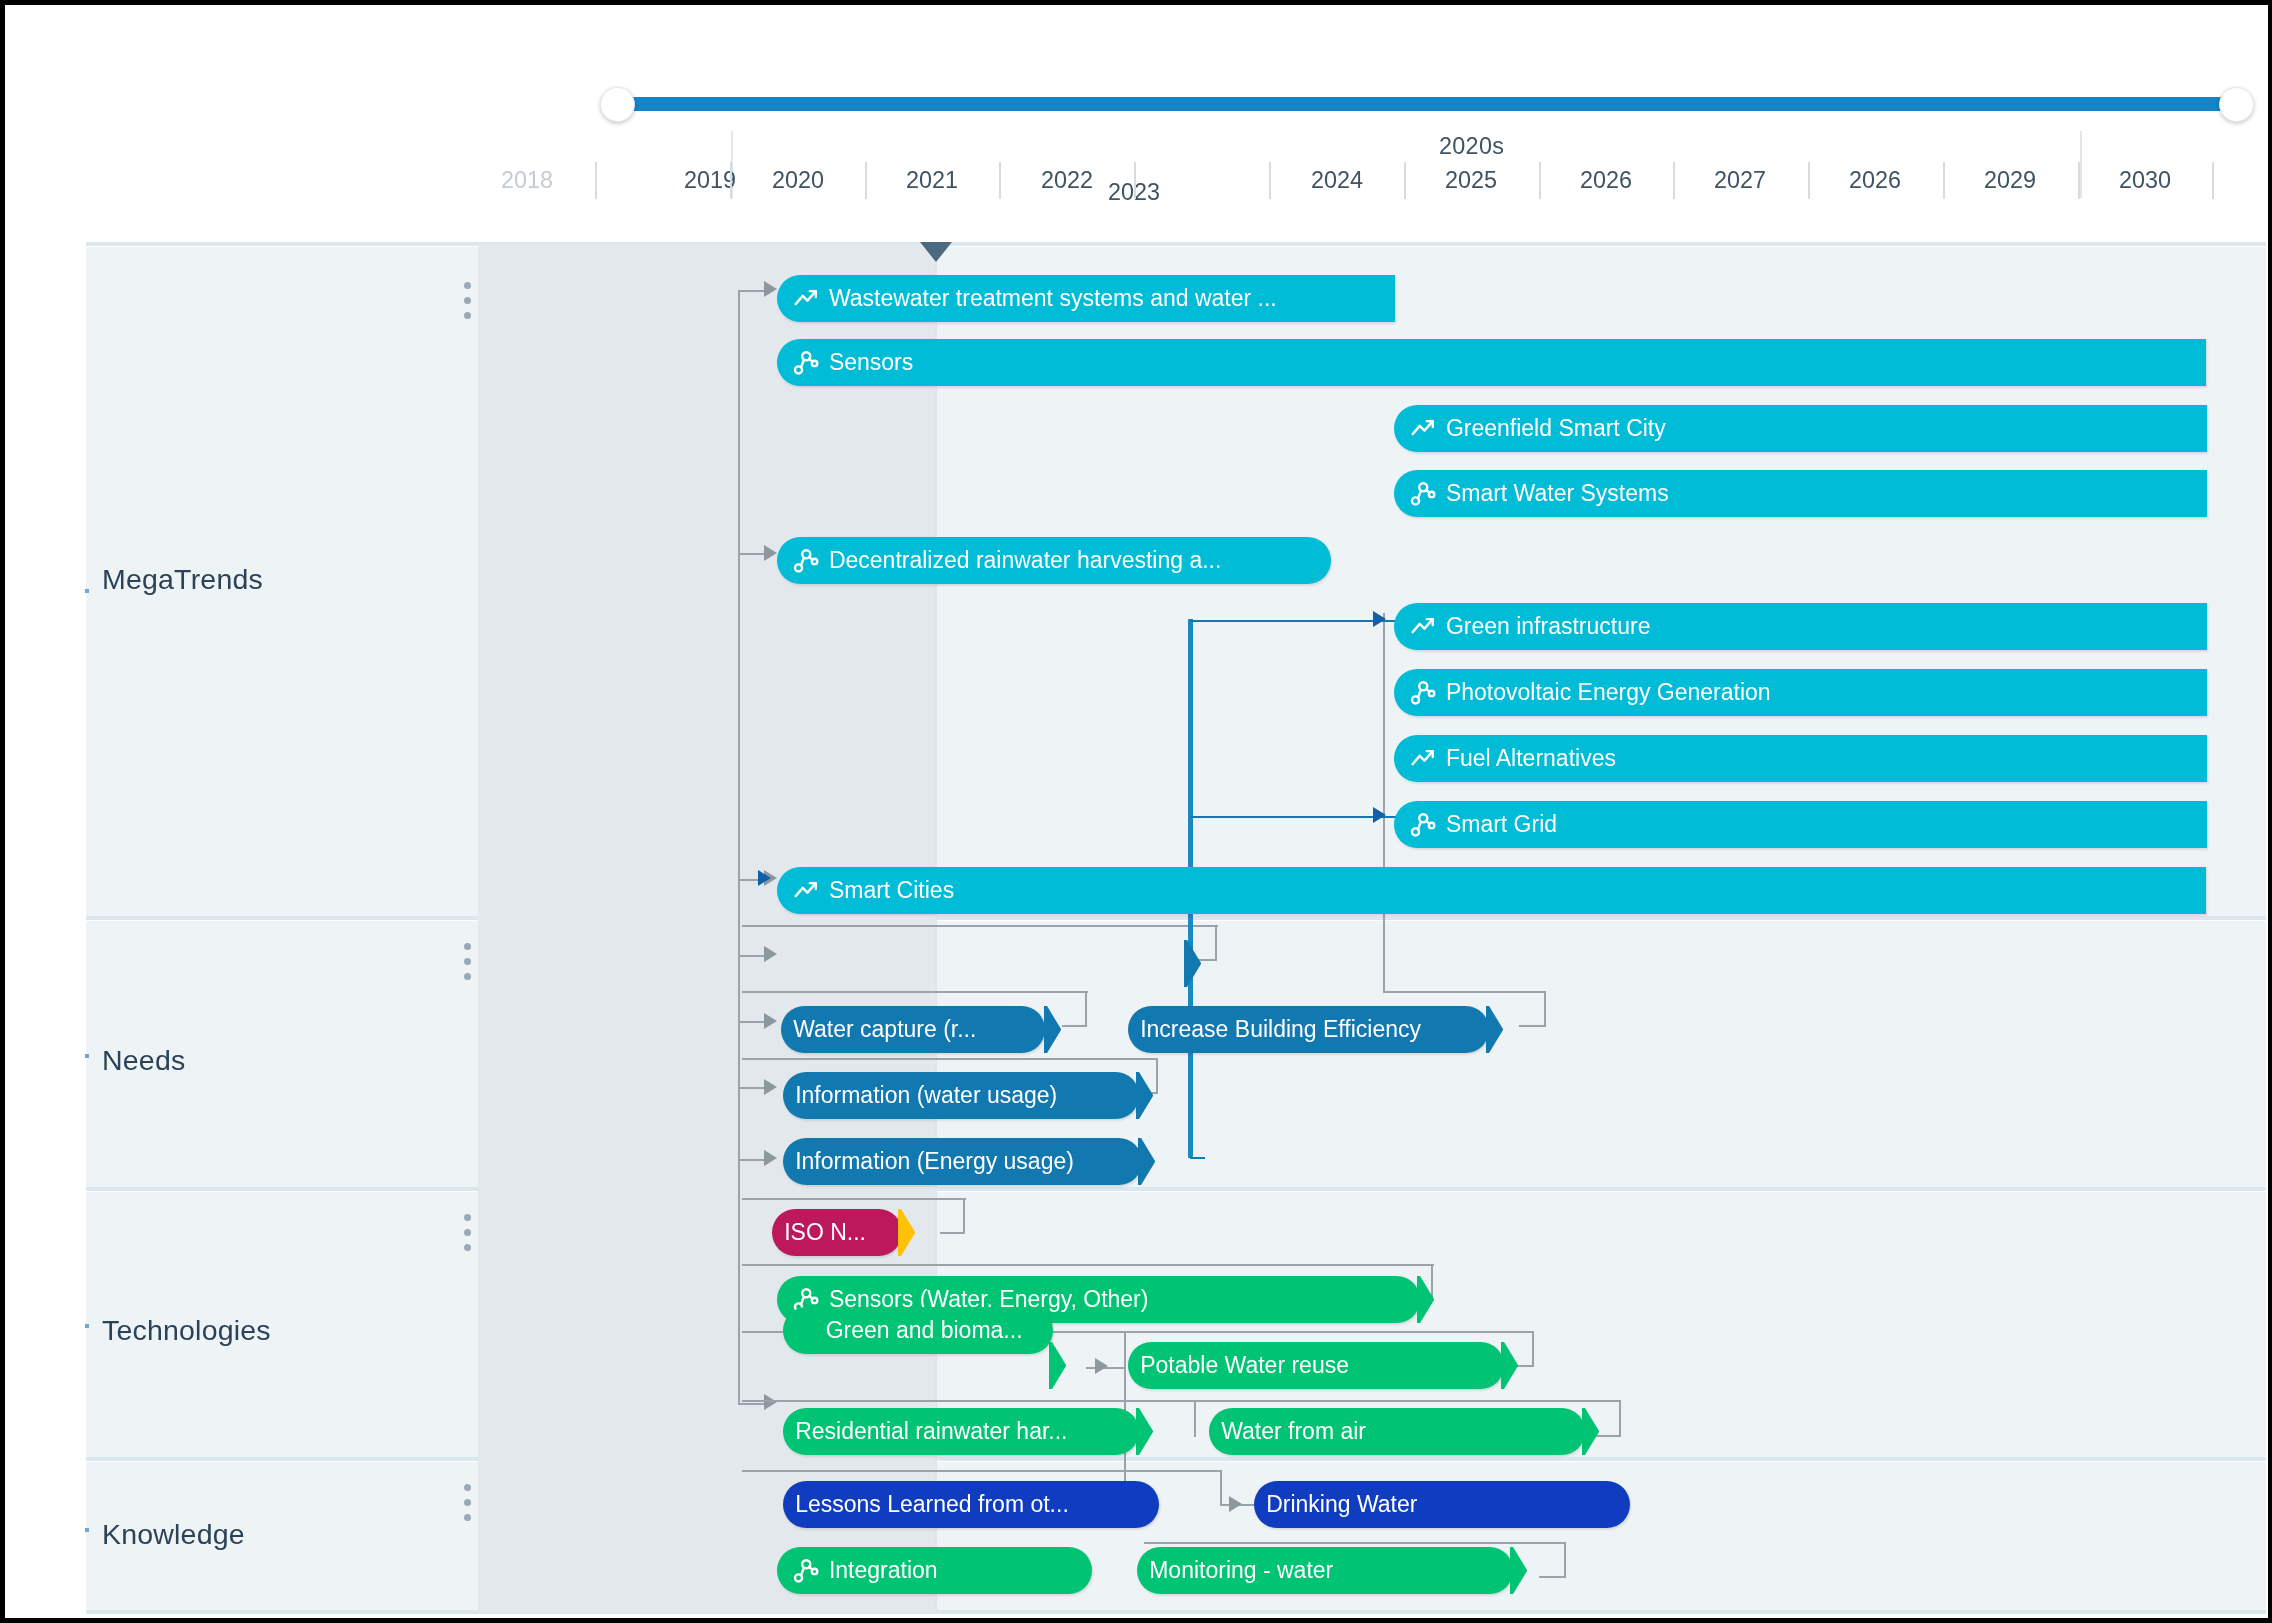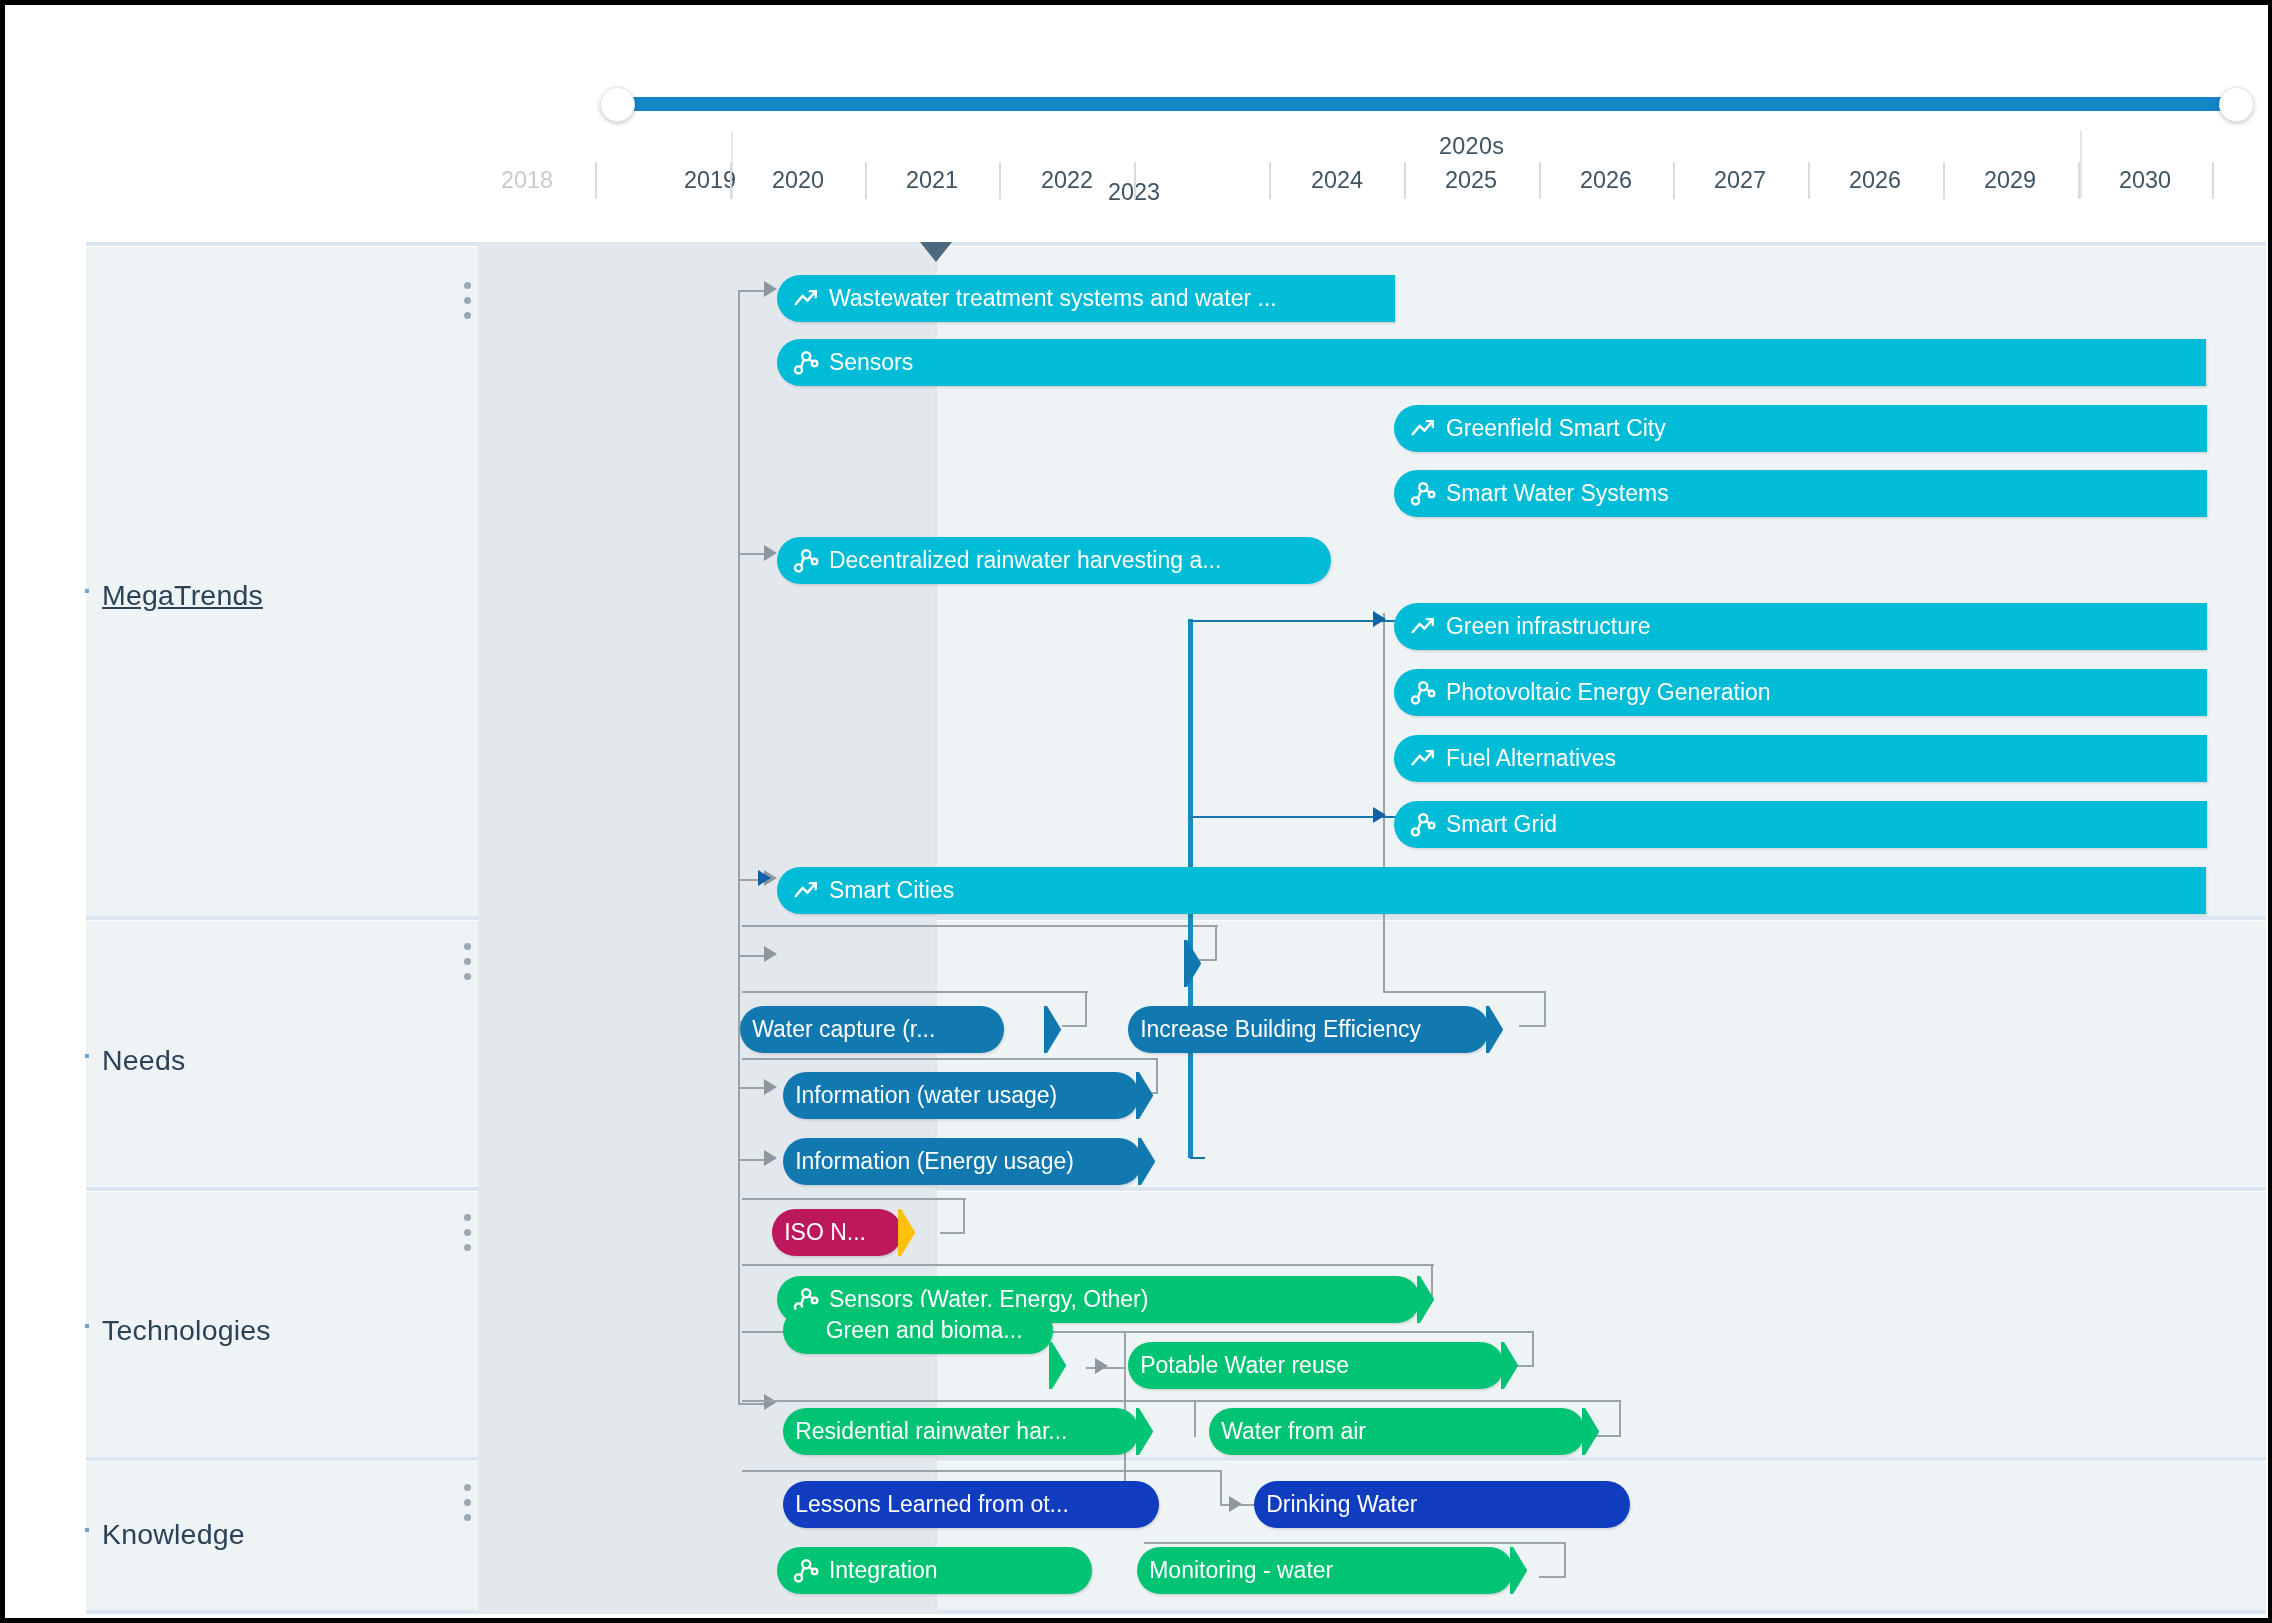--- a/index.html
+++ b/index.html
@@ -136,21 +136,21 @@
     <div class="lane-div" style="top:1452px;"></div>
     <div class="lane-div" style="top:1605px;"></div>
 
     <div class="past-band" style="left:473px;"></div>
 
     <div class="v-rule" style="left:930px;top:242px;height:1365px;"></div>
 
     <div class="now-tri" style="left:915px;top:237px;"></div>
 
     <div class="lane-tickdot" style="top:584px;"></div>
-    <div class="lane-label" style="top:574px;text-decoration:underline;">MegaTrends</div>
+    <div class="lane-label" style="top:558px;">MegaTrends</div>
     <div class="kebab" style="left:459px;top:277px;">
         <i></i>
         <i></i>
         <i></i>
       </div>
 
     <div class="lane-tickdot" style="top:1049px;"></div>
     <div class="lane-label" style="top:1039px;">Needs</div>
     <div class="kebab" style="left:459px;top:938px;">
         <i></i>
@@ -338,21 +338,21 @@
       </svg>
       <span class="lbl">Smart Cities</span>
     </div>
 
     <div class="cap" style="left:1179px;top:935px;">
       <svg width="17.3" height="47" viewBox="0 0 34 92">
           <path d="M0 0 H6 L34 46 L6 92 H0 Z" fill="#1178b0"></path>
         </svg>
     </div>
 
-    <div class="bar medblue" style="left:735px;top:1001px;width:264px;padding-left:12.2px;">
+    <div class="bar medblue" style="left:776px;top:1001px;width:264px;padding-left:12.2px;">
       <span class="lbl">Water capture (r...</span>
     </div>
     <div class="cap" style="left:1039px;top:1001px;">
       <svg width="17.3" height="47" viewBox="0 0 34 92">
           <path d="M0 0 H6 L34 46 L6 92 H0 Z" fill="#1178b0"></path>
         </svg>
     </div>
 
     <div class="bar medblue" style="left:1123px;top:1001px;width:361px;padding-left:12.2px;">
       <span class="lbl">Increase Building Efficiency</span>

